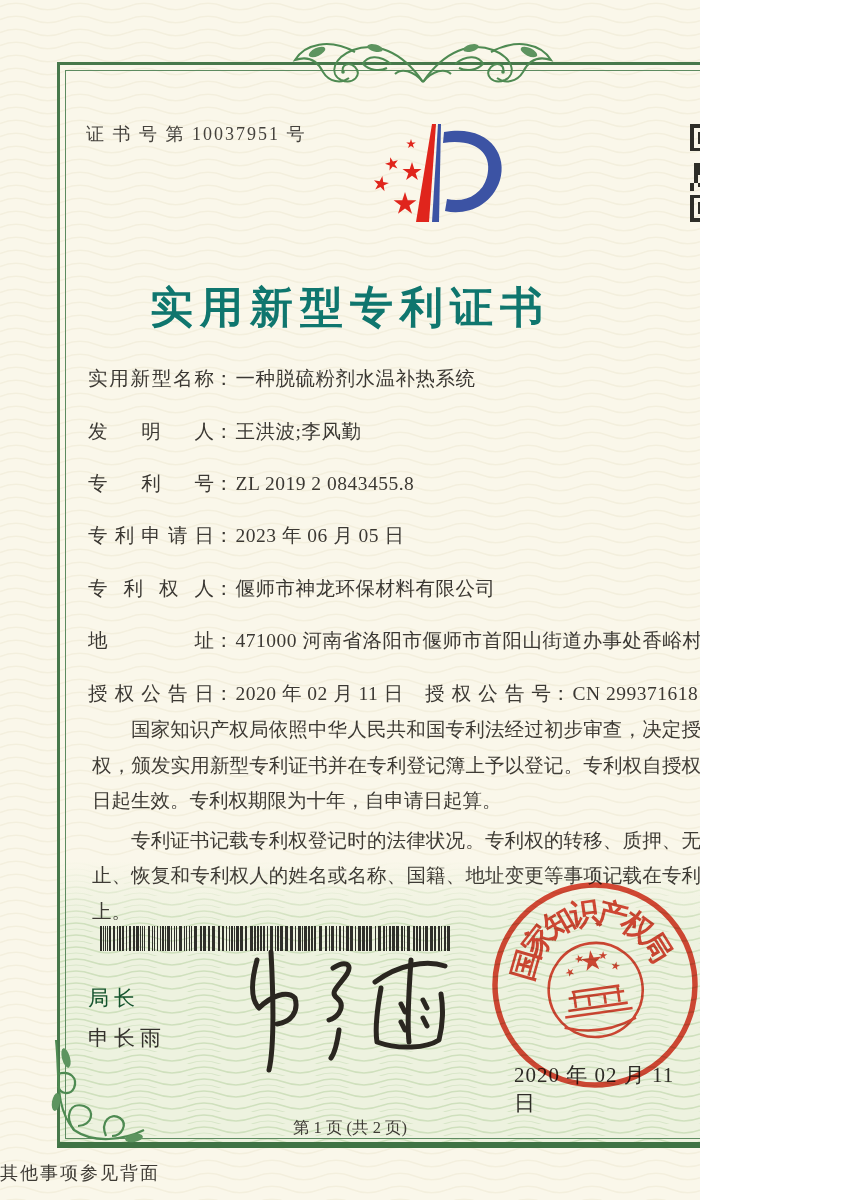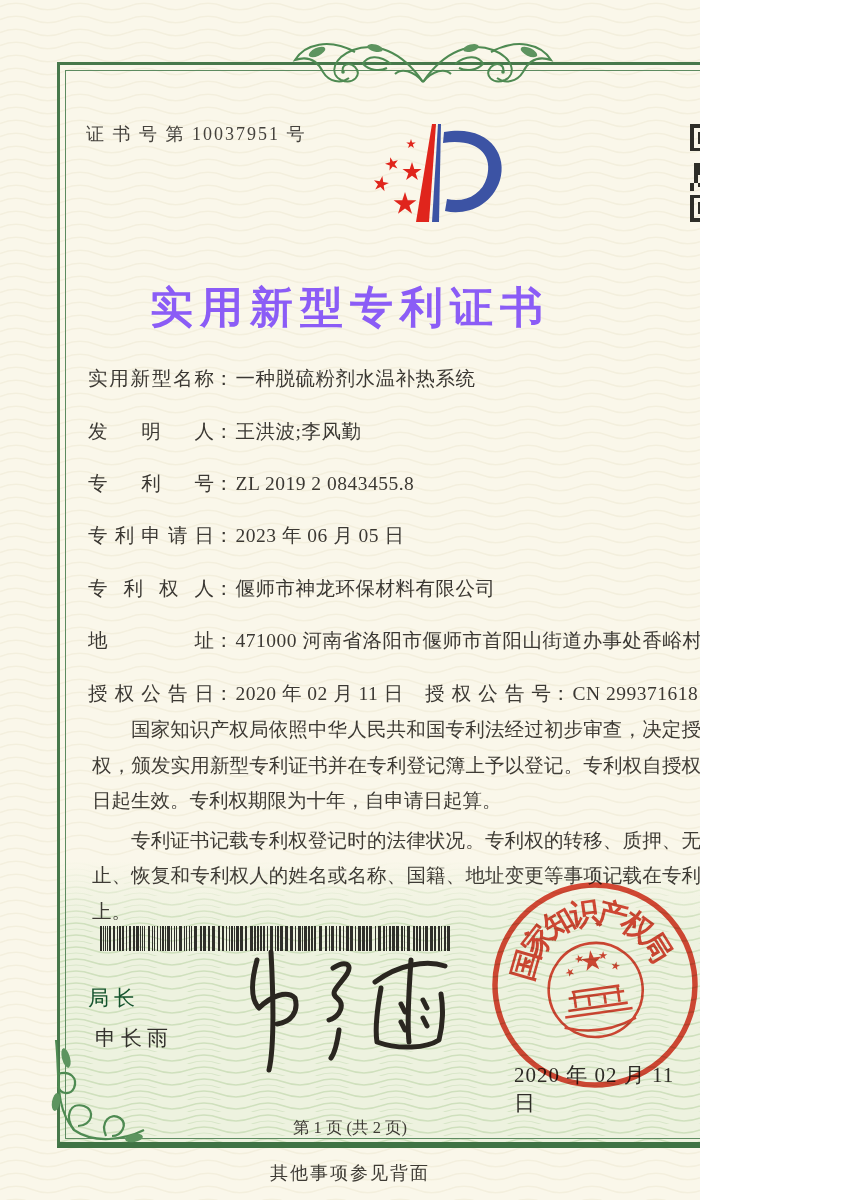--- a/index.html
+++ b/index.html
@@ -10,35 +10,35 @@
     color:#3b3833;
   }
   
   .frame-outer{position:absolute;left:57px;top:62px;width:732px;height:1086px;
     box-sizing:border-box;border:3px solid #47784b;border-bottom:6px solid #3f7344;z-index:2;}
   .frame-inner{position:absolute;left:65px;top:70px;width:716px;height:1069px;
     box-sizing:border-box;border:1px solid #5d8b60;z-index:2;}
   
   .cert-no{position:absolute;left:86px;top:122px;font-size:18px;letter-spacing:2px;color:#45423d;z-index:5;}
   .title{position:absolute;left:0;top:250px;width:100%;text-align:center;
-    font-size:43px;font-weight:bold;letter-spacing:7px;color:#8b5cf6;z-index:5;}
+    font-size:43px;font-weight:bold;letter-spacing:7px;color:#0f766e;z-index:5;}
   .fields{position:absolute;left:88px;top:360px;width:678px;font-size:19.5px;z-index:5;}
   .field-row{position:absolute;left:0;white-space:nowrap;}
   .spread{display:inline-flex;justify-content:space-between;width:126px;vertical-align:bottom;}
   .colon{margin-right:2px;}
   .value{letter-spacing:0.5px;}
   .grant-2{position:absolute;left:337px;top:0;white-space:nowrap;}
   .paras{position:absolute;left:88px;top:708px;width:676px;font-size:19.5px;
     line-height:35.5px;text-align:justify;color:#3e3b35;z-index:5;}
   .paras p{margin:4px;text-indent:2em;}
   .chief-title{position:absolute;left:88px;top:984px;font-size:21px;letter-spacing:5px;z-index:5;color:#14532d;}
-  .chief-name{position:absolute;left:88px;top:1024px;font-size:21px;letter-spacing:5px;z-index:5;color:#33312c;margin-left:7px;}
+  .chief-name{position:absolute;left:88px;top:1024px;font-size:21px;letter-spacing:5px;z-index:5;color:#33312c;}
   .seal-date{position:absolute;left:514px;top:1061px;font-size:21px;letter-spacing:1px;color:#2e2c27;z-index:5;}
   .page-num{position:absolute;left:0;top:1117px;width:100%;text-align:center;font-size:16.5px;color:#3e3b35;z-index:5;}
-  .back-note{position:absolute;left:0;top:1161px;width:100%;text-align:center;font-size:18px;
+  .back-note{position:absolute;left:0;top:1161px;width:100%;text-align:left;font-size:18px;
     letter-spacing:2px;color:#3e3b35;z-index:5;}
   
   .waves-full{position:absolute;left:0;top:0;z-index:0;opacity:.55;}
   .waves-green{position:absolute;left:60px;top:860px;z-index:1;}
   .flourish{position:absolute;left:283px;top:30px;z-index:3;}
   .corner-l{position:absolute;left:44px;top:1040px;z-index:3;}
   .corner-r{position:absolute;left:703px;top:1040px;z-index:3;transform:scaleX(-1);}
   .logo{position:absolute;left:348px;top:110px;z-index:5;}
   .qr{position:absolute;left:690px;top:124px;z-index:5;}
   .barcode{position:absolute;left:100px;top:926px;z-index:5;}

